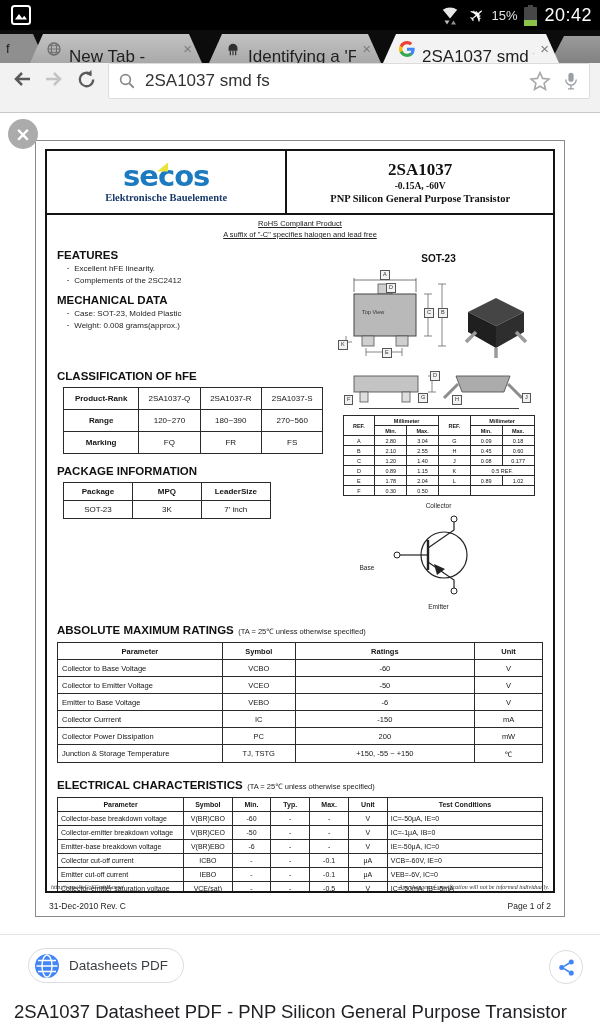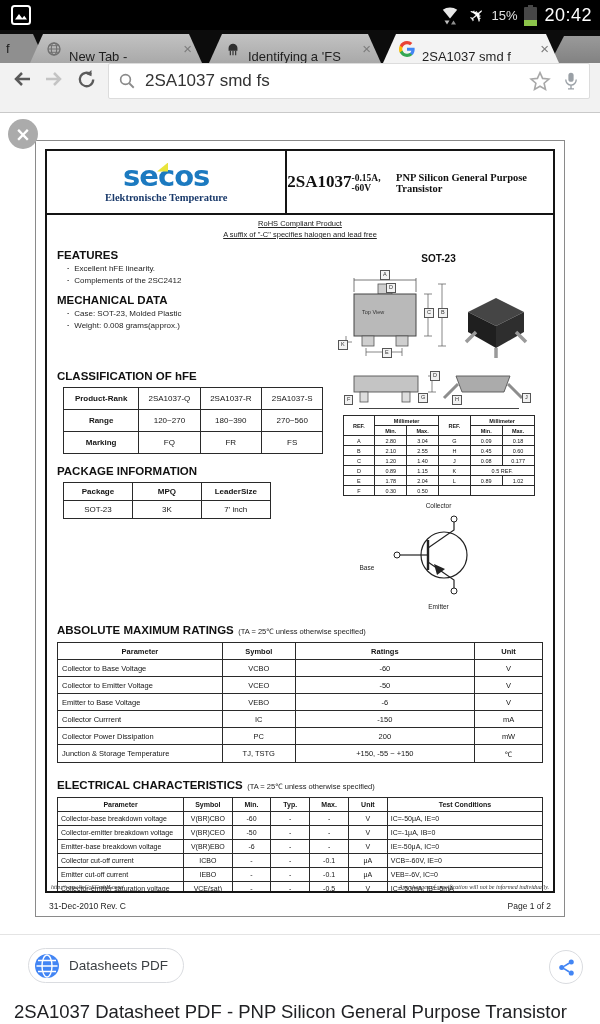--- a/index.html
+++ b/index.html
@@ -20,21 +20,21 @@
 
   
   .tab-bar { position:absolute; top:30px; left:0; width:600px; height:33px; background:#0c0c0c; overflow:hidden; }
   .tab { position:absolute; top:4px; height:29px; display:flex; align-items:center; padding:0 8px 0 16px; clip-path:polygon(13px 0, calc(100% - 13px) 0, 100% 100%, 0 100%); }
   .tab-inactive { background:linear-gradient(#c2c2c2,#a9a9a9); }
   .tab-active { background:var(--tab-active); }
   .tab-stub { left:-18px; width:64px; z-index:1; background:#8f8f8f; padding-left:24px; color:#1c1c1c; font-size:13px; }
   .tab-1 { left:30px; width:172px; z-index:2; }
   .tab-2 { left:209px; width:172px; z-index:2; }
   .tab-3 { left:383px; width:176px; z-index:4; }
-  .tab-title { flex:1; font-size:13px; color:#1f1f1f; white-space:nowrap; overflow:hidden; margin:16px 4px 0 7px; }
+  .tab-title { flex:1; font-size:17px; color:#1f1f1f; white-space:nowrap; overflow:hidden; margin:16px 4px 0 7px; }
   .tab-close { font-size:15px; color:#7c7c7c; padding:0 2px; line-height:1; }
   .tab-icon { width:16px; height:16px; flex:none; }
   .new-tab-btn { position:absolute; top:6px; right:-12px; width:62px; height:27px; background:linear-gradient(#9a9a9a,#828282); clip-path:polygon(14px 0,100% 0,100% 100%,0 100%); }
 
   
   .toolbar { position:absolute; top:63px; left:0; width:600px; height:50px; background:#f2f2f2; border-bottom:1px solid #c9c9c9; display:flex; align-items:flex-start; padding:0 6px; }
   .nav-btn { width:32px; height:32px; display:flex; align-items:center; justify-content:center; flex:none; }
   .omnibox { flex:1; height:36px; background:#fff; border:1px solid #dcdcdc; border-radius:2px; display:flex; align-items:center; padding:0 9px; margin-left:6px; margin-right:4px; }
   .omni-text { font-size:17px; color:#333; margin-left:9px; flex:1; white-space:nowrap; overflow:hidden; }
   .omni-star { width:24px; height:24px; margin-right:10px; }
@@ -47,21 +47,21 @@
   
   .pdf-page { position:absolute; left:35px; top:27px; width:530px; height:777px; background:#fff; border:1px solid #8a8a8a; }
   .content-box { position:absolute; left:9px; right:9px; top:8px; bottom:23px; border:2px solid #141414; overflow:hidden; }
   .rev-line { position:absolute; left:13px; right:13px; bottom:5px; display:flex; justify-content:space-between; font-size:8.5px; color:#232323; }
 
   .hdr { display:flex; height:64px; border-bottom:2px solid #141414; }
   .hdr-left { width:47.5%; border-right:2px solid #141414; display:flex; flex-direction:column; align-items:center; justify-content:center; }
   .logo-word { position:relative; font-size:29px; font-weight:bold; color:var(--logo-blue); letter-spacing:-1px; line-height:1; font-family:"DejaVu Sans",sans-serif; }
   .logo-wedge { position:absolute; left:34px; top:1px; width:11px; height:9px; background:var(--logo-yellow); clip-path:polygon(0 100%,100% 0,100% 100%); }
   .logo-tagline { font-family:"Liberation Serif",serif; font-weight:bold; font-size:10.5px; color:var(--logo-navy); margin-top:1px; }
-  .hdr-right { flex:1; display:flex; flex-direction:row; align-items:center; justify-content:center; font-family:"Liberation Serif",serif; color:#111; }
+  .hdr-right { flex:1; display:flex; flex-direction:column; align-items:center; justify-content:center; font-family:"Liberation Serif",serif; color:#111; }
   .part-no { font-size:17px; font-weight:bold; }
   .part-rating { font-size:9.5px; font-weight:bold; margin-top:1px; }
   .part-desc { font-size:10.5px; font-weight:bold; margin-top:2px; }
 
   .rohs { text-align:center; padding-top:4px; height:28px; }
   .rohs div { font-size:7.5px; color:#222; text-decoration:underline; line-height:1.45; }
 
   .cols { display:flex; padding:6px 10px 0 10px; }
   .col-left { width:57%; }
   .col-right { width:43%; }
@@ -224,21 +224,21 @@
 
   <div class="pdf-page">
     <div class="content-box">
 
       <div class="hdr">
         <div class="hdr-left">
           <div class="logo-word">
             <span>secos</span>
             <span class="logo-wedge"></span>
           </div>
-          <div class="logo-tagline">Elektronische Temperature</div>
+          <div class="logo-tagline">Elektronische Bauelemente</div>
         </div>
         <div class="hdr-right">
           <div class="part-no">2SA1037</div>
           <div class="part-rating">-0.15A, -60V</div>
           <div class="part-desc">PNP Silicon General Purpose Transistor</div>
         </div>
       </div>
 
       <div class="rohs">
         <div>RoHS Compliant Product</div>

